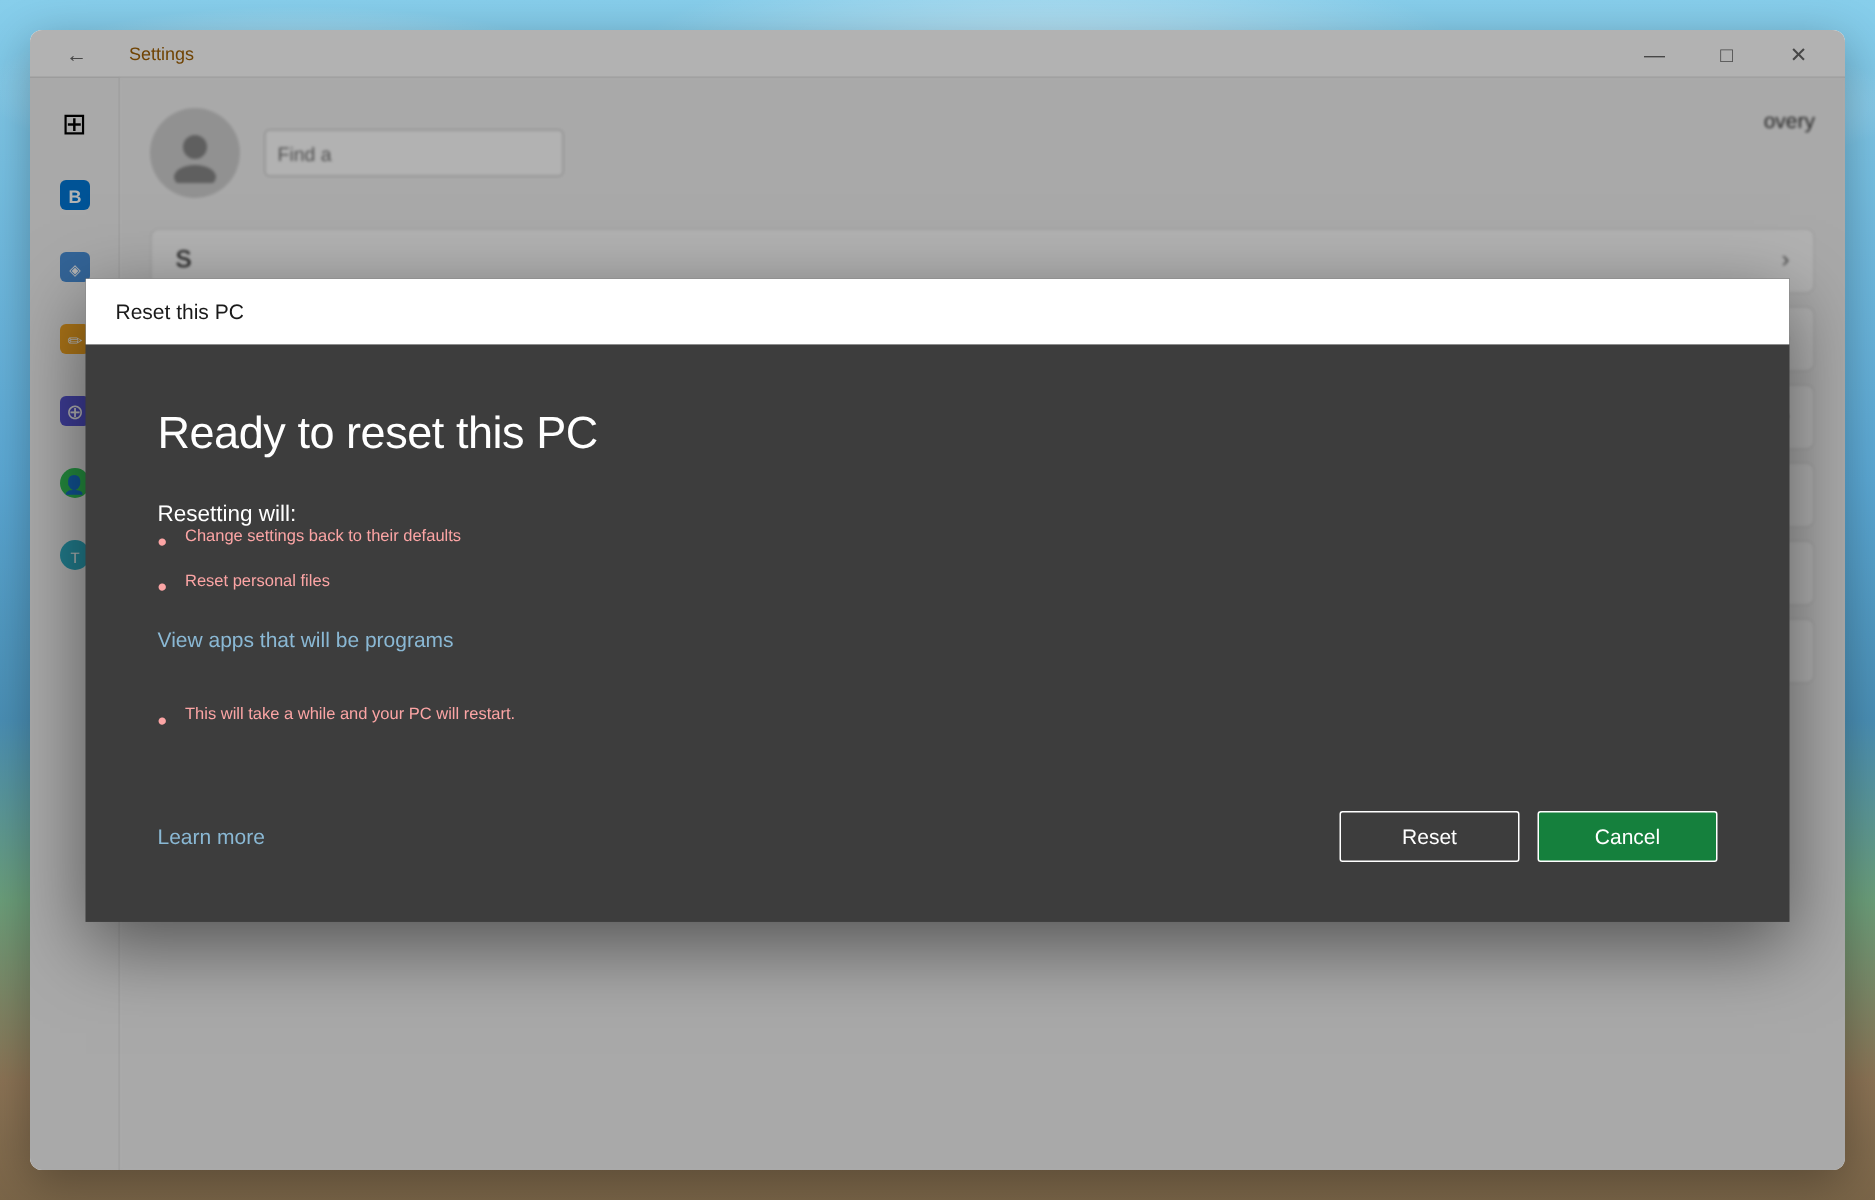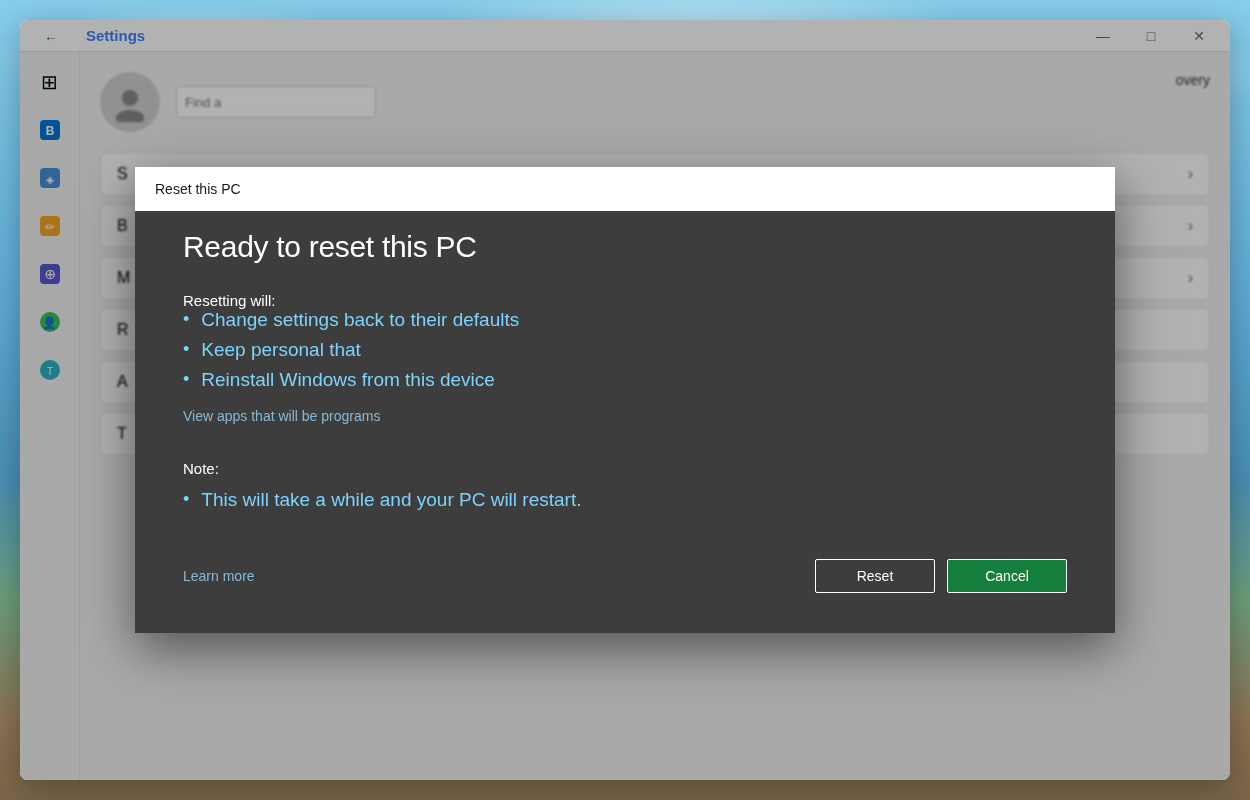--- a/index.html
+++ b/index.html
@@ -54,23 +54,22 @@
       border-bottom: 1px solid #e0e0e0;
     }
 
     .titlebar-left {
       display: flex;
       align-items: center;
       gap: 12px;
     }
 
     .titlebar-title {
-      font-size: 15px;
-      color: #3b82f6;
-      font-weight: bold;
+      font-size: 12px;
+      color: #a16207;
     }
 
     .titlebar-controls {
       display: flex;
       gap: 2px;
     }
 
     .titlebar-btn {
       width: 46px;
       height: 32px;
@@ -177,21 +176,21 @@
       background: rgba(0,0,0,0.3);
       z-index: 10;
     }
 
     
     .dialog {
       position: absolute;
       top: 50%;
       left: 50%;
       transform: translate(-50%, -50%);
-      width: 980px;
+      width: 1136px;
       background: #3d3d3d;
       border-radius: 0;
       z-index: 20;
       overflow: hidden;
       box-shadow: 0 16px 48px rgba(0,0,0,0.5);
     }
 
     .dialog-titlebar {
       background: #ffffff;
       padding: 14px 20px;
@@ -200,21 +199,21 @@
       justify-content: space-between;
     }
 
     .dialog-title {
       font-size: 14px;
       color: #1a1a1a;
       font-weight: 400;
     }
 
     .dialog-body {
-      padding: 19px 48px 40px 48px;
+      padding: 43px 48px 40px 48px;
       color: #ffffff;
     }
 
     .dialog-heading {
       font-size: 30px;
       font-weight: 300;
       color: #ffffff;
       margin-bottom: 28px;
       letter-spacing: -0.3px;
     }
@@ -228,22 +227,22 @@
     .bullet-list {
       list-style: none;
       margin-bottom: 16px;
     }
 
     .bullet-list li {
       display: flex;
       align-items: flex-start;
       gap: 12px;
       margin-bottom: 8px;
-      font-size: 19px;
-      color: #7dd3fc;
+      font-size: 11px;
+      color: #fca5a5;
     }
 
     .bullet-list li::before {
       content: '•';
       font-size: 18px;
       line-height: 1.2;
       flex-shrink: 0;
     }
 
     .view-apps-link {
@@ -435,28 +434,26 @@
     </div>
 
     <div class="dialog-body">
 
       <h1 class="dialog-heading">Ready to reset this PC</h1>
 
       <p class="resetting-will">Resetting will:</p>
 
       <ul class="bullet-list">
         <li>Change settings back to their defaults</li>
-        <li>Keep personal that</li>
-        <li>Reinstall Windows from this device</li>
+        <li>Reset personal files</li>
       </ul>
 
       <a class="view-apps-link" href="#">View apps that will be programs</a>
 
       <div class="note-section">
-        <p class="note-heading">Note:</p>
         <ul class="bullet-list">
           <li>This will take a while and your PC will restart.</li>
         </ul>
       </div>
 
       
       <div class="dialog-footer">
         <a class="learn-more-link" href="#">Learn more</a>
         <div class="dialog-buttons">
           <button class="btn btn-reset">Reset</button>

